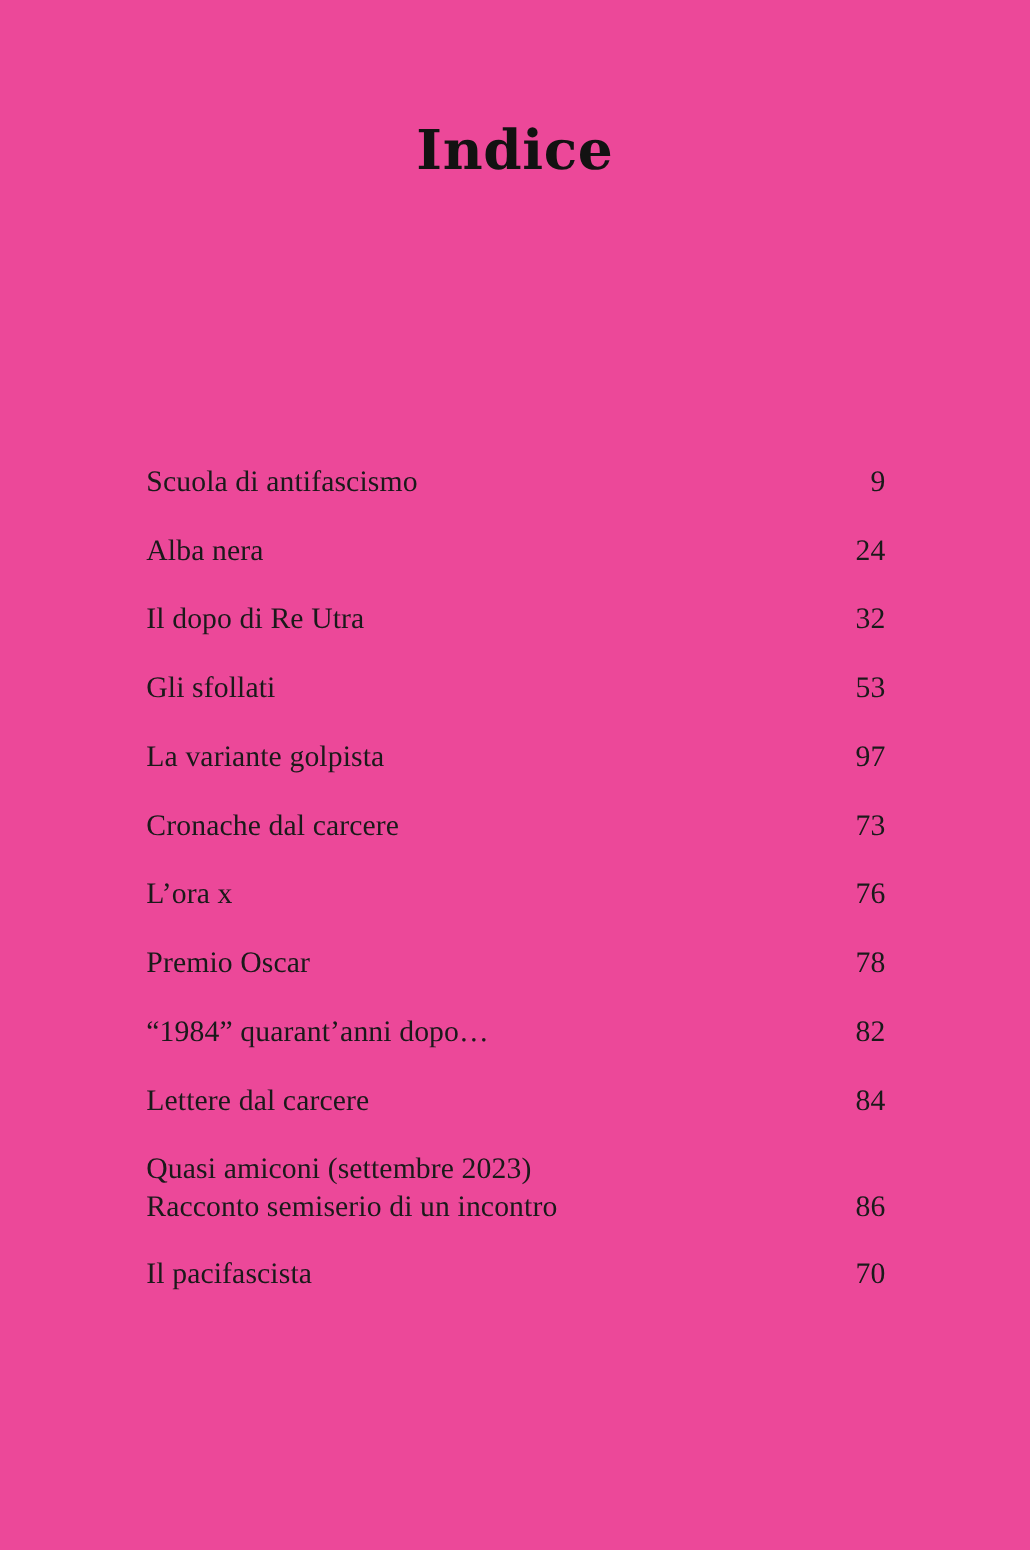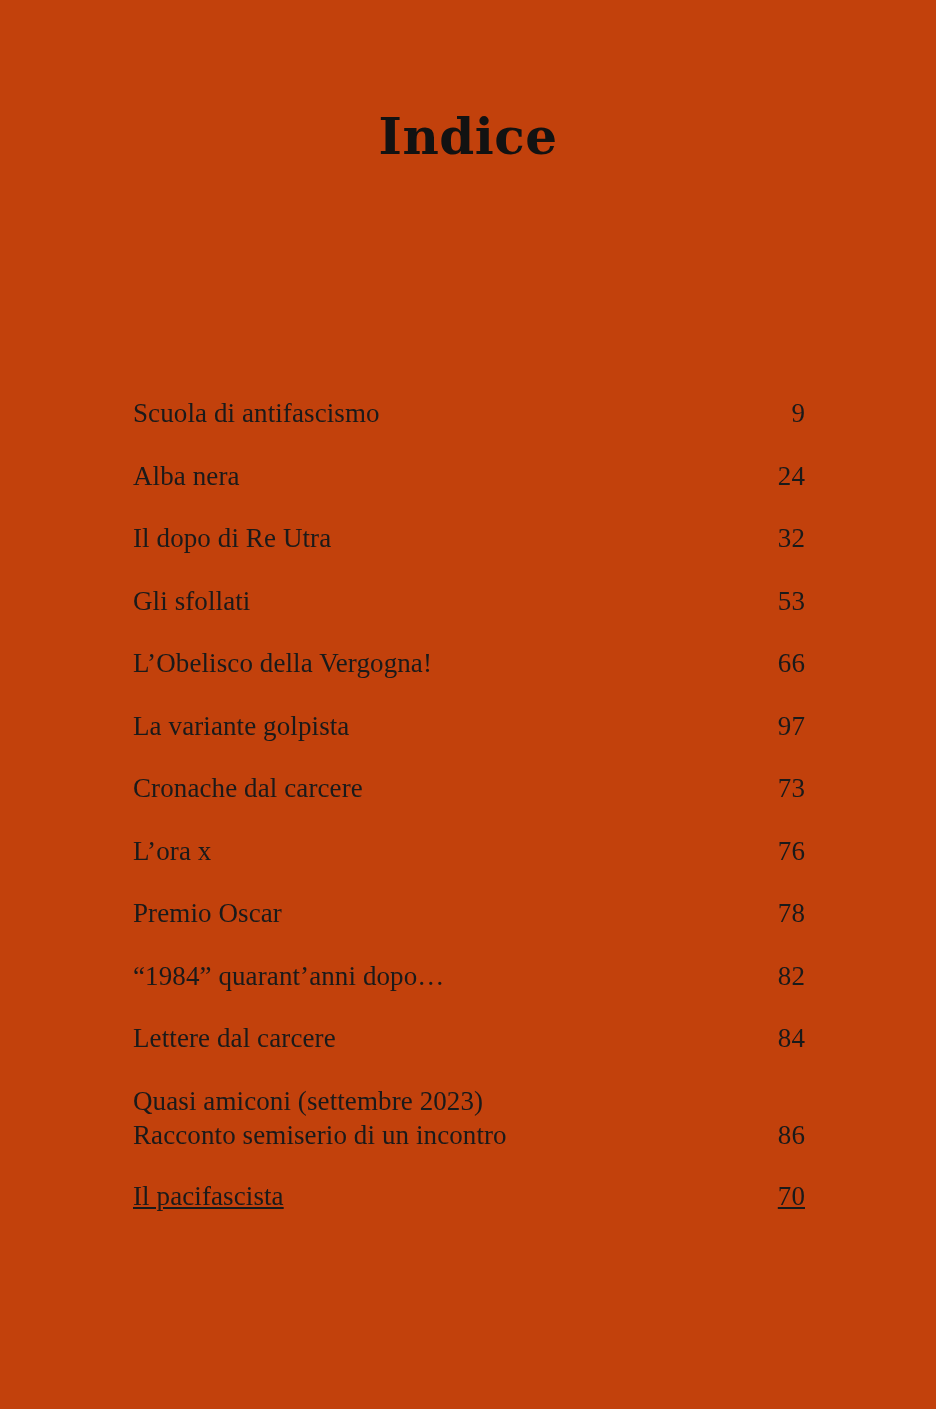--- a/index.html
+++ b/index.html
@@ -13,56 +13,55 @@
     position: relative;
     overflow: hidden;
     font-family: "Liberation Serif", "DejaVu Serif", serif;
     color: #1a1a1a;
     -webkit-font-smoothing: antialiased;
   }
 
   .page {
     position: absolute;
     inset: 0;
-    background: #c2410c;
+    background: #ec4899;
   }
 
   
   .toc-title {
     position: absolute;
     top: 112px;
     left: 0;
     width: 936px;
     text-align: center;
     font-family: "DejaVu Serif", "Liberation Serif", serif;
     font-weight: 700;
     font-size: 50px;
     letter-spacing: 0.5px;
     line-height: 1;
     color: #121212;
   }
 
   
   .toc-list {
     position: absolute;
-    top: 396px;
+    top: 420px;
     left: 133px;
     width: 672px;
   }
 
   .toc-entry {
     display: flex;
     align-items: flex-end;
     justify-content: space-between;
     margin-bottom: 28.5px;
   }
 
   .toc-entry:last-child {
     margin-bottom: 16px;
-    text-decoration: underline;
   }
 
   .toc-entry.two-line {
     margin-top: 8px;
     margin-bottom: 27px;
   }
 
   .entry-label {
     font-family: "Liberation Serif", "DejaVu Serif", serif;
     font-size: 27px;
@@ -108,24 +107,20 @@
     <div class="toc-entry">
       <span class="entry-label">Il dopo di Re Utra</span>
       <span class="entry-page">32</span>
     </div>
 
     <div class="toc-entry">
       <span class="entry-label">Gli sfollati</span>
       <span class="entry-page">53</span>
     </div>
 
-    <div class="toc-entry">
-      <span class="entry-label">L’Obelisco della Vergogna!</span>
-      <span class="entry-page">66</span>
-    </div>
 
 
     <div class="toc-entry">
       <span class="entry-label">La variante golpista</span>
       <span class="entry-page">97</span>
     </div>
 
     <div class="toc-entry">
       <span class="entry-label">Cronache dal carcere</span>
       <span class="entry-page">73</span>

